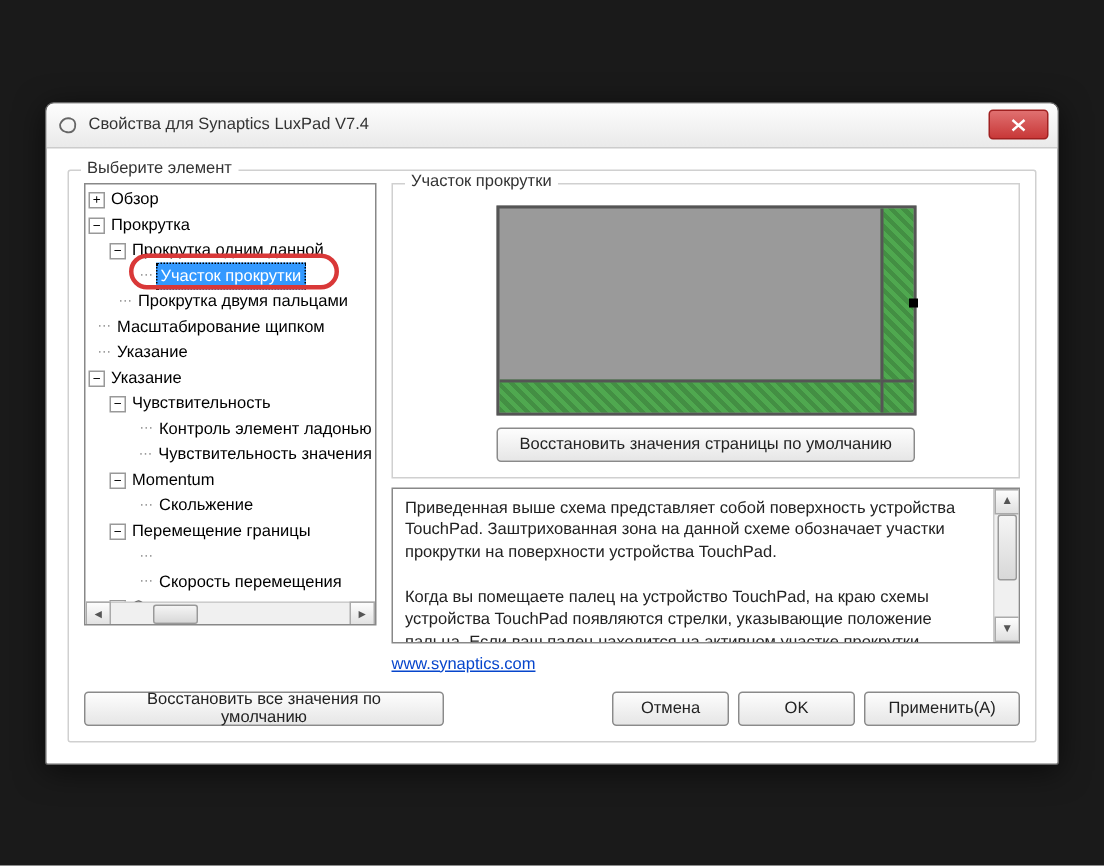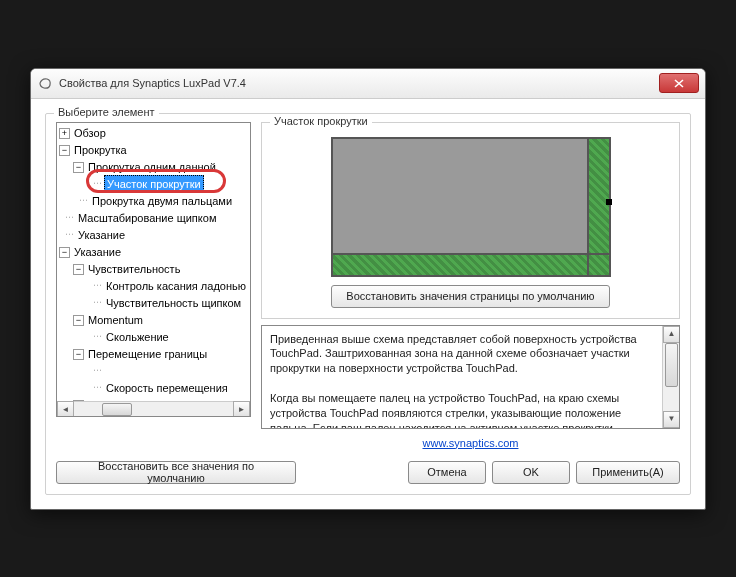--- a/index.html
+++ b/index.html
@@ -35,21 +35,21 @@
 .scroll-corner{position:absolute;right:0;bottom:0;width:22px;height:22px;background:#4fa84f;background-image:repeating-linear-gradient(45deg,rgba(0,0,0,.15) 0 3px,transparent 3px 6px);border-left:2px solid #555;border-top:2px solid #555}
 .cursor-dot{position:absolute;right:-3px;top:60px;width:6px;height:6px;background:#000}
 .btn-std{height:23px;background:linear-gradient(#fdfdfd,#e6e6e6);border:1px solid #8a8a8a;border-radius:3px;padding:0 14px;display:inline-flex;align-items:center;justify-content:center;color:#222;cursor:pointer}
 .btn-row-center{text-align:center;margin-top:6px}
 .desc{border:1px solid #888;background:#fff;padding:6px 8px;font-size:11px;color:#222;line-height:1.35;height:104px;overflow:hidden;position:relative}
 .desc-scroll{position:absolute;right:0;top:0;width:17px;height:100%;background:#f0f0f0;border-left:1px solid #ccc;display:flex;flex-direction:column}
 .desc-scroll .btn{width:17px;height:17px;background:linear-gradient(#fdfdfd,#e0e0e0);border:1px solid #aaa;display:flex;align-items:center;justify-content:center;font-size:8px;color:#555}
 .desc-scroll .track{flex:1;position:relative}
 .desc-scroll .thumb{position:absolute;left:2px;top:0;width:13px;height:44px;background:linear-gradient(#f5f5f5,#d8d8d8);border:1px solid #999;border-radius:2px}
 .desc-text{padding-right:20px}
-.link{text-align:center;margin-top:2px}
+.link{text-align:left;margin-top:2px}
 .link a{color:#0645cc;text-decoration:underline;cursor:pointer}
 .footer{display:flex;gap:6px;margin-top:12px;align-items:flex-start}
 .footer .spacer{flex:1}
 .w-ok{width:78px}.w-cancel{width:78px}.w-apply{width:104px}
 .w-restore-all{width:240px}
 </style>
 </head>
 <body>
 
 <div class="dialog">
@@ -114,26 +114,26 @@
                   <span class="tree-label">Указание</span>
                 </div>
               <div class="tree-row">
                   <span class="tree-indent" style="width:14px"></span>
                   <span class="exp">−</span>
                   <span class="tree-label">Чувствительность</span>
                 </div>
               <div class="tree-row">
                   <span class="tree-indent" style="width:34px"></span>
                   <span class="dots">⋯</span>
-                  <span class="tree-label">Контроль касания ладонью</span>
-                </div>
-              <div class="tree-row">
-                  <span class="tree-indent" style="width:34px"></span>
-                  <span class="dots">⋯</span>
-                  <span class="tree-label">Чувствительность щипком</span>
+                  <span class="tree-label">Контроль элемент ладонью</span>
+                </div>
+              <div class="tree-row">
+                  <span class="tree-indent" style="width:34px"></span>
+                  <span class="dots">⋯</span>
+                  <span class="tree-label">Чувствительность значения</span>
                 </div>
               <div class="tree-row">
                   <span class="tree-indent" style="width:14px"></span>
                   <span class="exp">−</span>
                   <span class="tree-label">Momentum</span>
                 </div>
               <div class="tree-row">
                   <span class="tree-indent" style="width:34px"></span>
                   <span class="dots">⋯</span>
                   <span class="tree-label">Скольжение</span>

